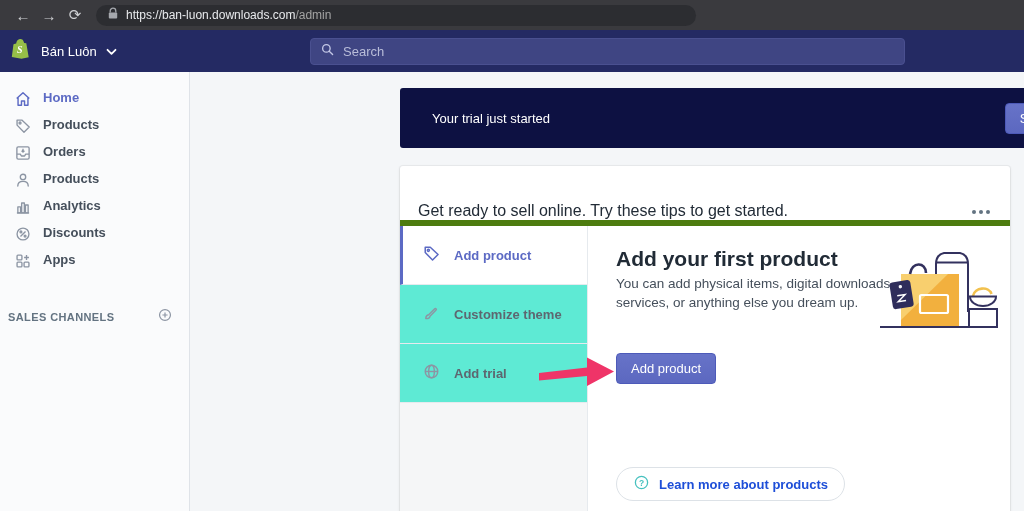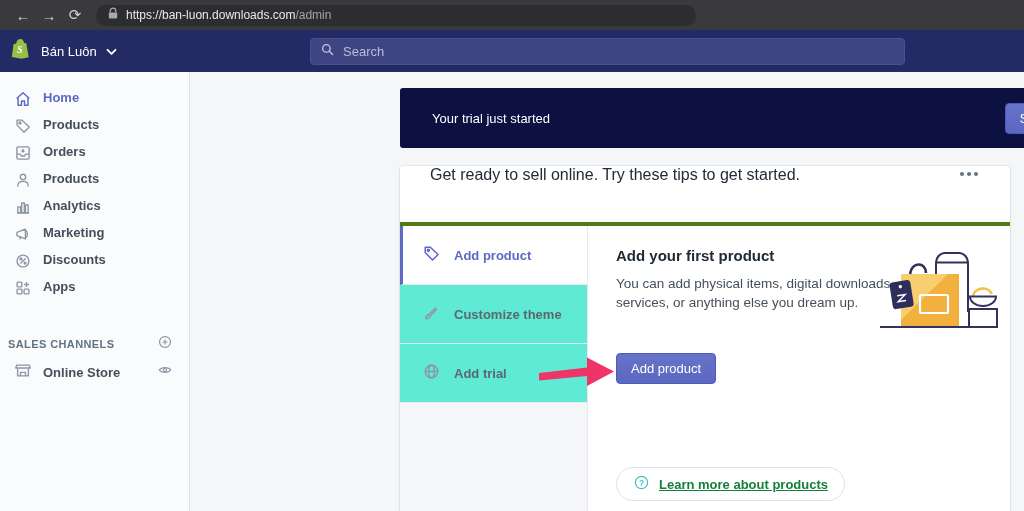--- a/index.html
+++ b/index.html
@@ -42,41 +42,41 @@
   .trial-banner { position:absolute; left:400px; top:88px; width:722px; height:60px; background:#0d1142;
                   border-radius:3px; display:flex; align-items:center; padding:0 12px 0 32px; z-index:5; }
   .trial-msg { color:#ffffff; font-size:13px; flex:1; }
   .btn-indigo { background:linear-gradient(to bottom,#6773c8,#5c68c0); border:1px solid #4d5ab9;
                 color:#fff; font-size:13px; font-weight:400; border-radius:4px; padding:7px 14px;
                 cursor:pointer; font-family:"Liberation Sans", sans-serif; }
 
   
   .card { position:absolute; left:400px; top:166px; width:610px; height:380px; background:#ffffff;
           border-radius:3px; box-shadow:0 0 0 1px rgba(63,63,68,.05), 0 1px 3px rgba(63,63,68,.15); z-index:4; }
-  .card-header { height:60px; border-bottom:4px solid #4d7c0f; display:flex; align-items:flex-start; padding:0 30px; }
+  .card-header { height:60px; border-bottom:6px solid #4d7c0f; display:flex; align-items:flex-end; padding:0 18px; }
   .card-title { font-size:16px; color:#212b36; flex:1; }
   .dots { display:flex; gap:3px; padding:6px 2px; cursor:pointer; }
   .dots i { width:4px; height:4px; border-radius:50%; background:#637381; }
   .card-body { display:flex; height:319px; }
 
   .tab-col { width:188px; border-right:1px solid #e6eaee; background:#f5f6f7; display:flex; flex-direction:column; }
   .tab { height:59px; display:flex; align-items:center; gap:13px; padding-left:22px;
          border-bottom:1px solid #e6eaee; background:#5eead4; cursor:pointer; }
   .tab .lbl { font-size:13px; font-weight:600; color:#5d6770; }
   .tab.active { background:#ffffff; border-left:3px solid #5c6ac4; padding-left:19px; }
   .tab.active .lbl { color:#5c6ac4; }
   .tab-fill { flex:1; background:#f5f6f7; }
 
   .panel { flex:1; position:relative; background:#ffffff; }
-  .panel-heading { position:absolute; left:28px; top:21px; font-size:15px; font-weight:bold; color:#212b36; }
+  .panel-heading { position:absolute; left:28px; top:21px; font-size:21px; font-weight:bold; color:#212b36; }
   .panel-body { position:absolute; left:28px; top:48px; width:288px; font-size:13.5px; color:#454f5b; line-height:1.42; }
   .add-product-btn { position:absolute; left:28px; top:127px; }
   .learn-more { position:absolute; left:28px; top:241px; height:34px; display:inline-flex; align-items:center;
                 gap:9px; border:1px solid #dde2e7; border-radius:17px; padding:0 16px; background:#fff; cursor:pointer; }
-  .learn-more .lbl { font-size:13px; font-weight:600; color:#15803d;text-decoration:underline; }
+  .learn-more .lbl { font-size:13px; font-weight:600; color:#1d4ed8; }
   .illo { position:absolute; right:6px; top:8px; }
 
   .arrow-annot { position:absolute; left:537px; top:352px; z-index:8; }
 </style>
 </head>
 <body>
 
 <div class="page">
 
   <div class="browser-bar">
@@ -153,28 +153,20 @@
     <div class="side-item">
       <span><svg width="18" height="18" viewBox="0 0 20 20" fill="none" stroke="#8c95a3" stroke-width="1.5" stroke-linejoin="round">
             <path d="M3.2 16.6 h13.6"></path>
             <rect x="4.3" y="9.8" width="3" height="6.8"></rect>
             <rect x="8.5" y="5.6" width="3" height="11"></rect>
             <rect x="12.7" y="7.8" width="3" height="8.8"></rect>
           </svg></span>
       <span class="lbl">Analytics</span>
     </div>
     <div class="side-item">
-      <span><svg width="18" height="18" viewBox="0 0 20 20" fill="none" stroke="#8c95a3" stroke-width="1.5" stroke-linejoin="round">
-            <path d="M3.3 8.3 v3.6 l9.4 3.6 V4.7 Z"></path>
-            <path d="M13.2 6.2 c2.2.9 2.2 6.7 0 7.6"></path>
-            <path d="M6.2 12.4 l.9 3.6"></path>
-          </svg></span>
-      <span class="lbl">Marketing</span>
-    </div>
-    <div class="side-item">
       <span><svg width="18" height="18" viewBox="0 0 20 20" fill="none" stroke="#8c95a3" stroke-width="1.5">
             <circle cx="10" cy="10" r="6.6"></circle>
             <path d="M7.2 12.8 L12.8 7.2"></path>
             <circle cx="7.7" cy="7.7" r="1"></circle>
             <circle cx="12.3" cy="12.3" r="1"></circle>
           </svg></span>
       <span class="lbl">Discounts</span>
     </div>
     <div class="side-item">
       <span><svg width="18" height="18" viewBox="0 0 20 20" fill="none" stroke="#8c95a3" stroke-width="1.5" stroke-linejoin="round">
@@ -184,32 +176,20 @@
             <path d="M13.9 3.4 v5.4 M11.2 6.1 h5.4"></path>
           </svg></span>
       <span class="lbl">Apps</span>
     </div>
 
     <div class="channels-head">
       <span class="channels-lbl">SALES CHANNELS</span>
       <span><svg width="16" height="16" viewBox="0 0 20 20" fill="none" stroke="#8c95a3" stroke-width="1.5">
             <circle cx="10" cy="10" r="6.8"></circle>
             <path d="M10 6.8 v6.4 M6.8 10 h6.4"></path>
-          </svg></span>
-    </div>
-    <div class="store-row">
-      <span><svg width="18" height="18" viewBox="0 0 20 20" fill="none" stroke="#8c95a3" stroke-width="1.5" stroke-linejoin="round">
-            <path d="M4 8.2 V16.5 h12 V8.2"></path>
-            <path d="M3 4.5 h14 l1 3.3 h-16 Z"></path>
-            <path d="M7.2 16.5 v-3.8 h5.6 v3.8"></path>
-          </svg></span>
-      <span class="lbl">Online Store</span>
-      <span><svg width="16" height="16" viewBox="0 0 20 20" fill="none" stroke="#8c95a3" stroke-width="1.5">
-            <path d="M2.8 10 c2.6-3.8 11.8-3.8 14.4 0 c-2.6 3.8-11.8 3.8-14.4 0 Z"></path>
-            <circle cx="10" cy="10" r="1.9"></circle>
           </svg></span>
     </div>
   </div>
 
   <div class="trial-banner">
     <span class="trial-msg">Your trial just started</span>
     <button class="btn-indigo">Select a plan</button>
   </div>
 
   <div class="card">

